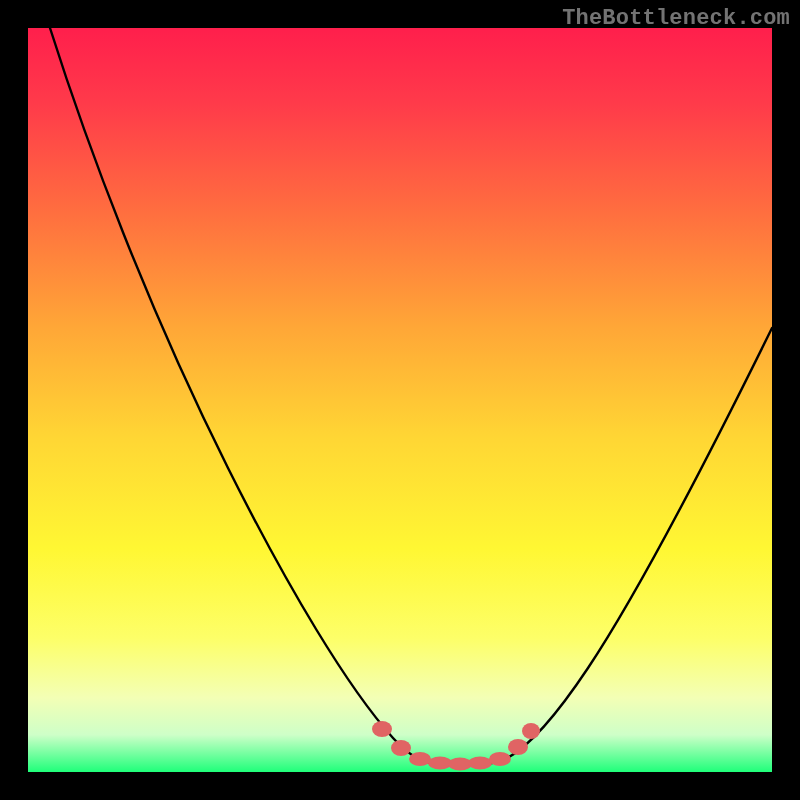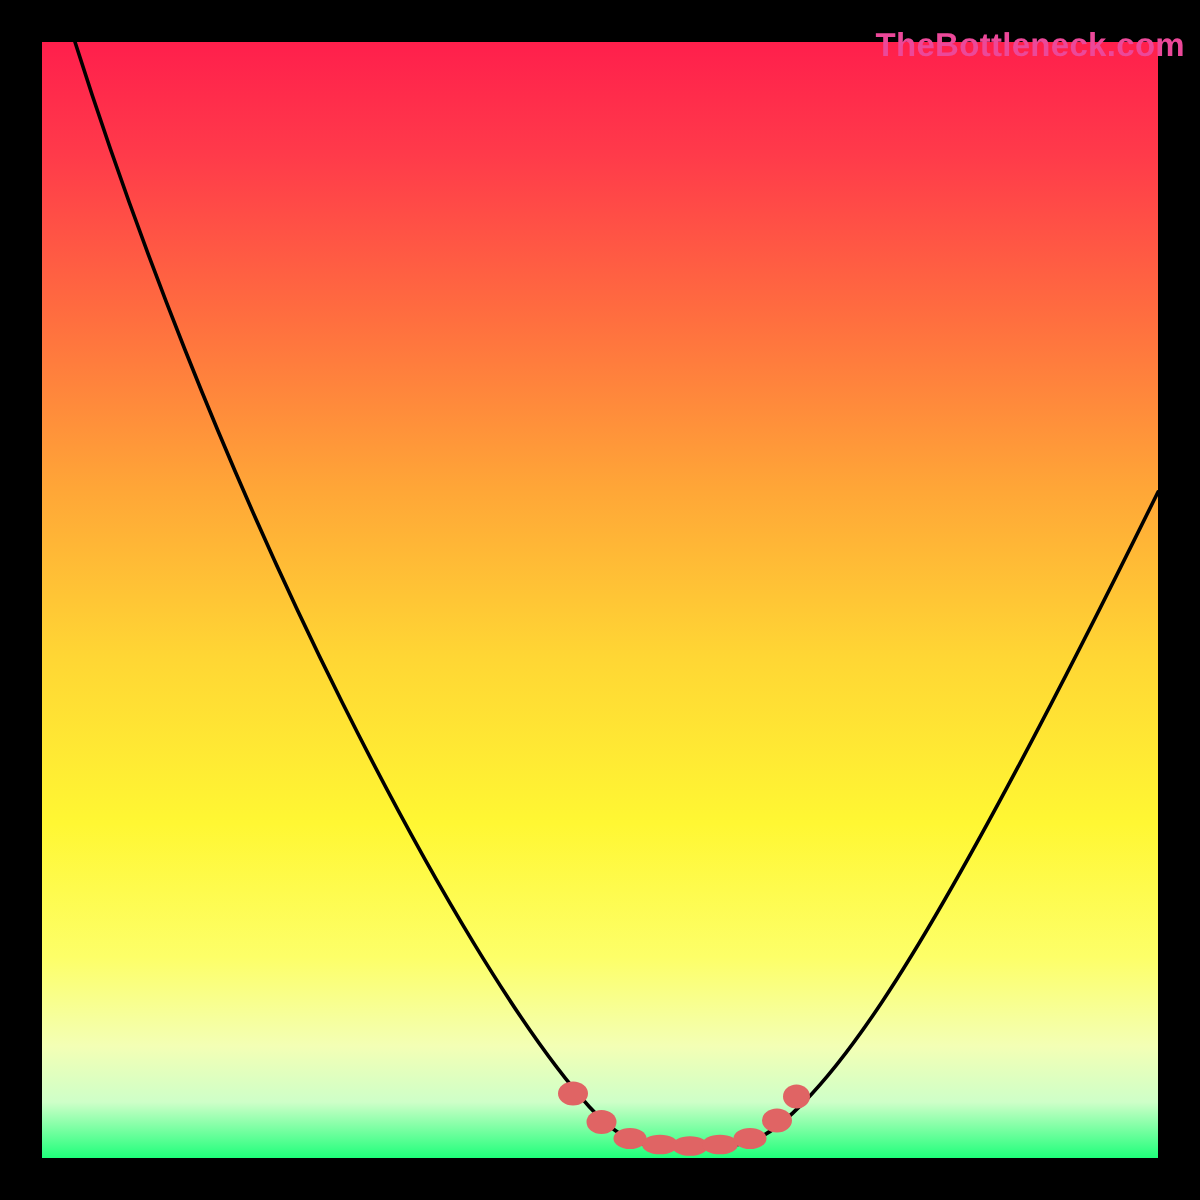--- a/index.html
+++ b/index.html
@@ -26,27 +26,28 @@
       #ffd634 55%,
       #fff733 70%,
       #fdff68 82%,
       #f3ffb5 90%,
       #ceffc8 95%,
       #1fff7a 100%
     );
   }
   .watermark {
     position: absolute;
-    top: 17px;
+    top: 6px;
     right: 10px;
-    color: #ec4899;
+    color: #737373;
     font-size: 22px;
     font-weight: 600;
     letter-spacing: 0.2px;
     z-index: 10;
+    font-family: Liberation Mono, monospace;
   }
   svg.curve {
     position: absolute;
     left: 0;
     top: 0;
     width: 744px;
     height: 744px;
     overflow: visible;
   }
   .line {

